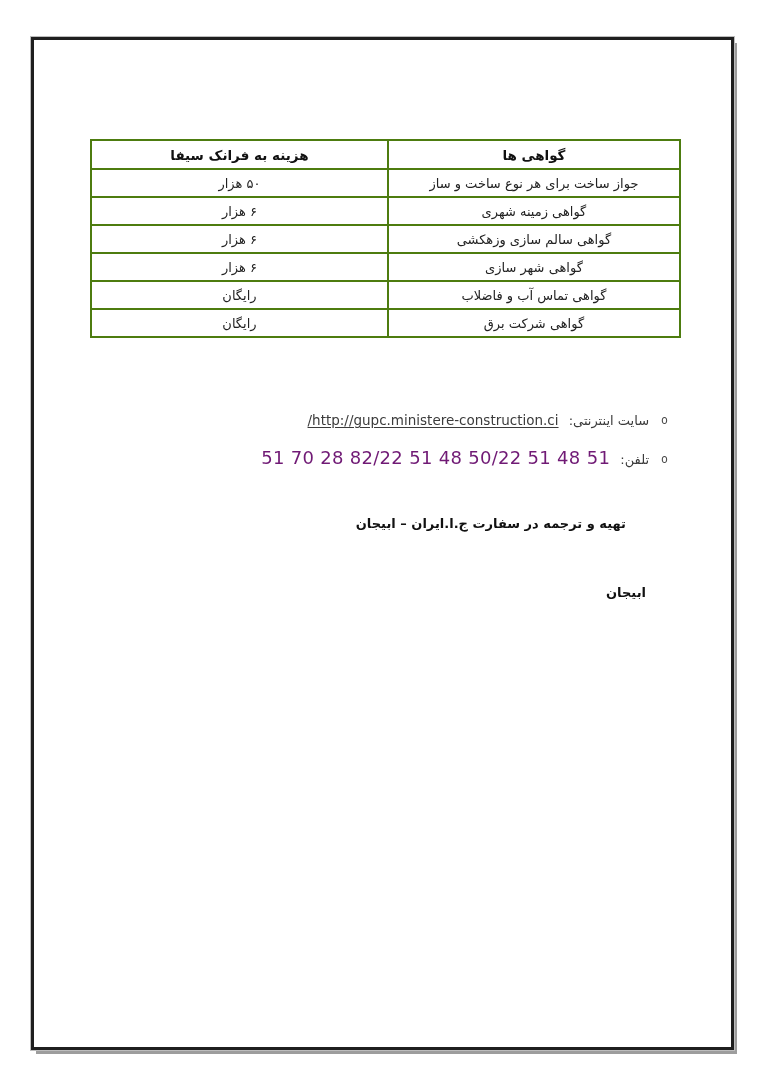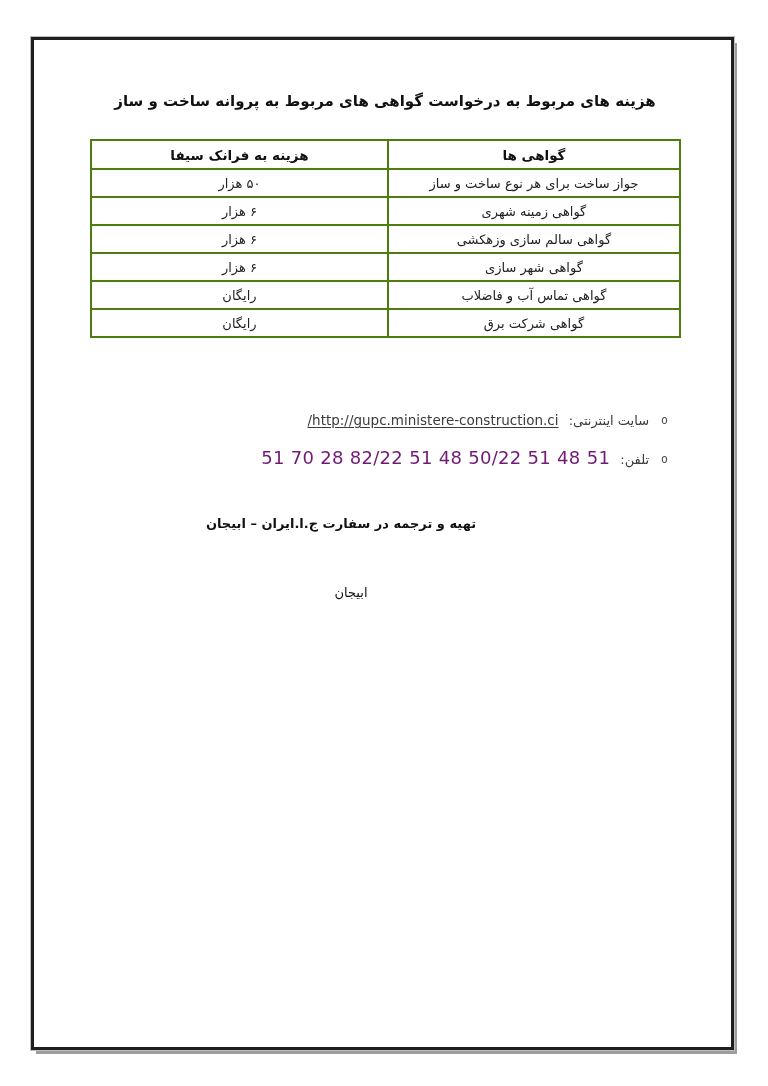--- a/index.html
+++ b/index.html
@@ -54,35 +54,34 @@
   }
   .contact-label { margin-left:6px; color:#3a3a3a; }
   .ltr { direction:ltr; unicode-bidi:isolate; display:inline-block; }
   a.url {
     color:#3b3b3b; text-decoration:underline; text-underline-offset:2px;
     direction:ltr; unicode-bidi:isolate; display:inline-block; font-size:13.5px;
   }
   .phone-numbers { color:#701a75; font-size:18px; letter-spacing:0.3px; }
 
   .footer-line {
-    position:absolute; left:80px; width:590px;
-    direction:rtl; text-align:center; color:#111;
+    position:absolute; left:104px; width:590px;
+    direction:rtl; text-align:right; color:#111;
   }
   .footer-prepared { top:516px; font-size:13px; font-weight:bold; padding-right:68px; }
   .footer-name     { top:553px; font-size:9px;  font-weight:normal; color:#2b2b2b; padding-right:92px; }
-  .footer-city     { top:585px; font-size:13px; font-weight:normal; padding-right:48px; }
+  .footer-city     { top:585px; font-size:13px; font-weight:bold; padding-right:48px; }
 </style>
 </head>
 <body>
 
 <div class="canvas">
 
   <div class="page-frame"></div>
 
-  <h1 class="title">هزینه های مربوط به درخواست گواهی های مربوط به پروانه ساخت و ساز</h1>
 
   <table class="fees-table" dir="rtl">
     <colgroup>
       <col class="cert-col">
       <col class="cost-col">
     </colgroup>
     <thead>
       <tr>
         <th>گواهی ها</th>
         <th>هزینه به فرانک سیفا</th>

